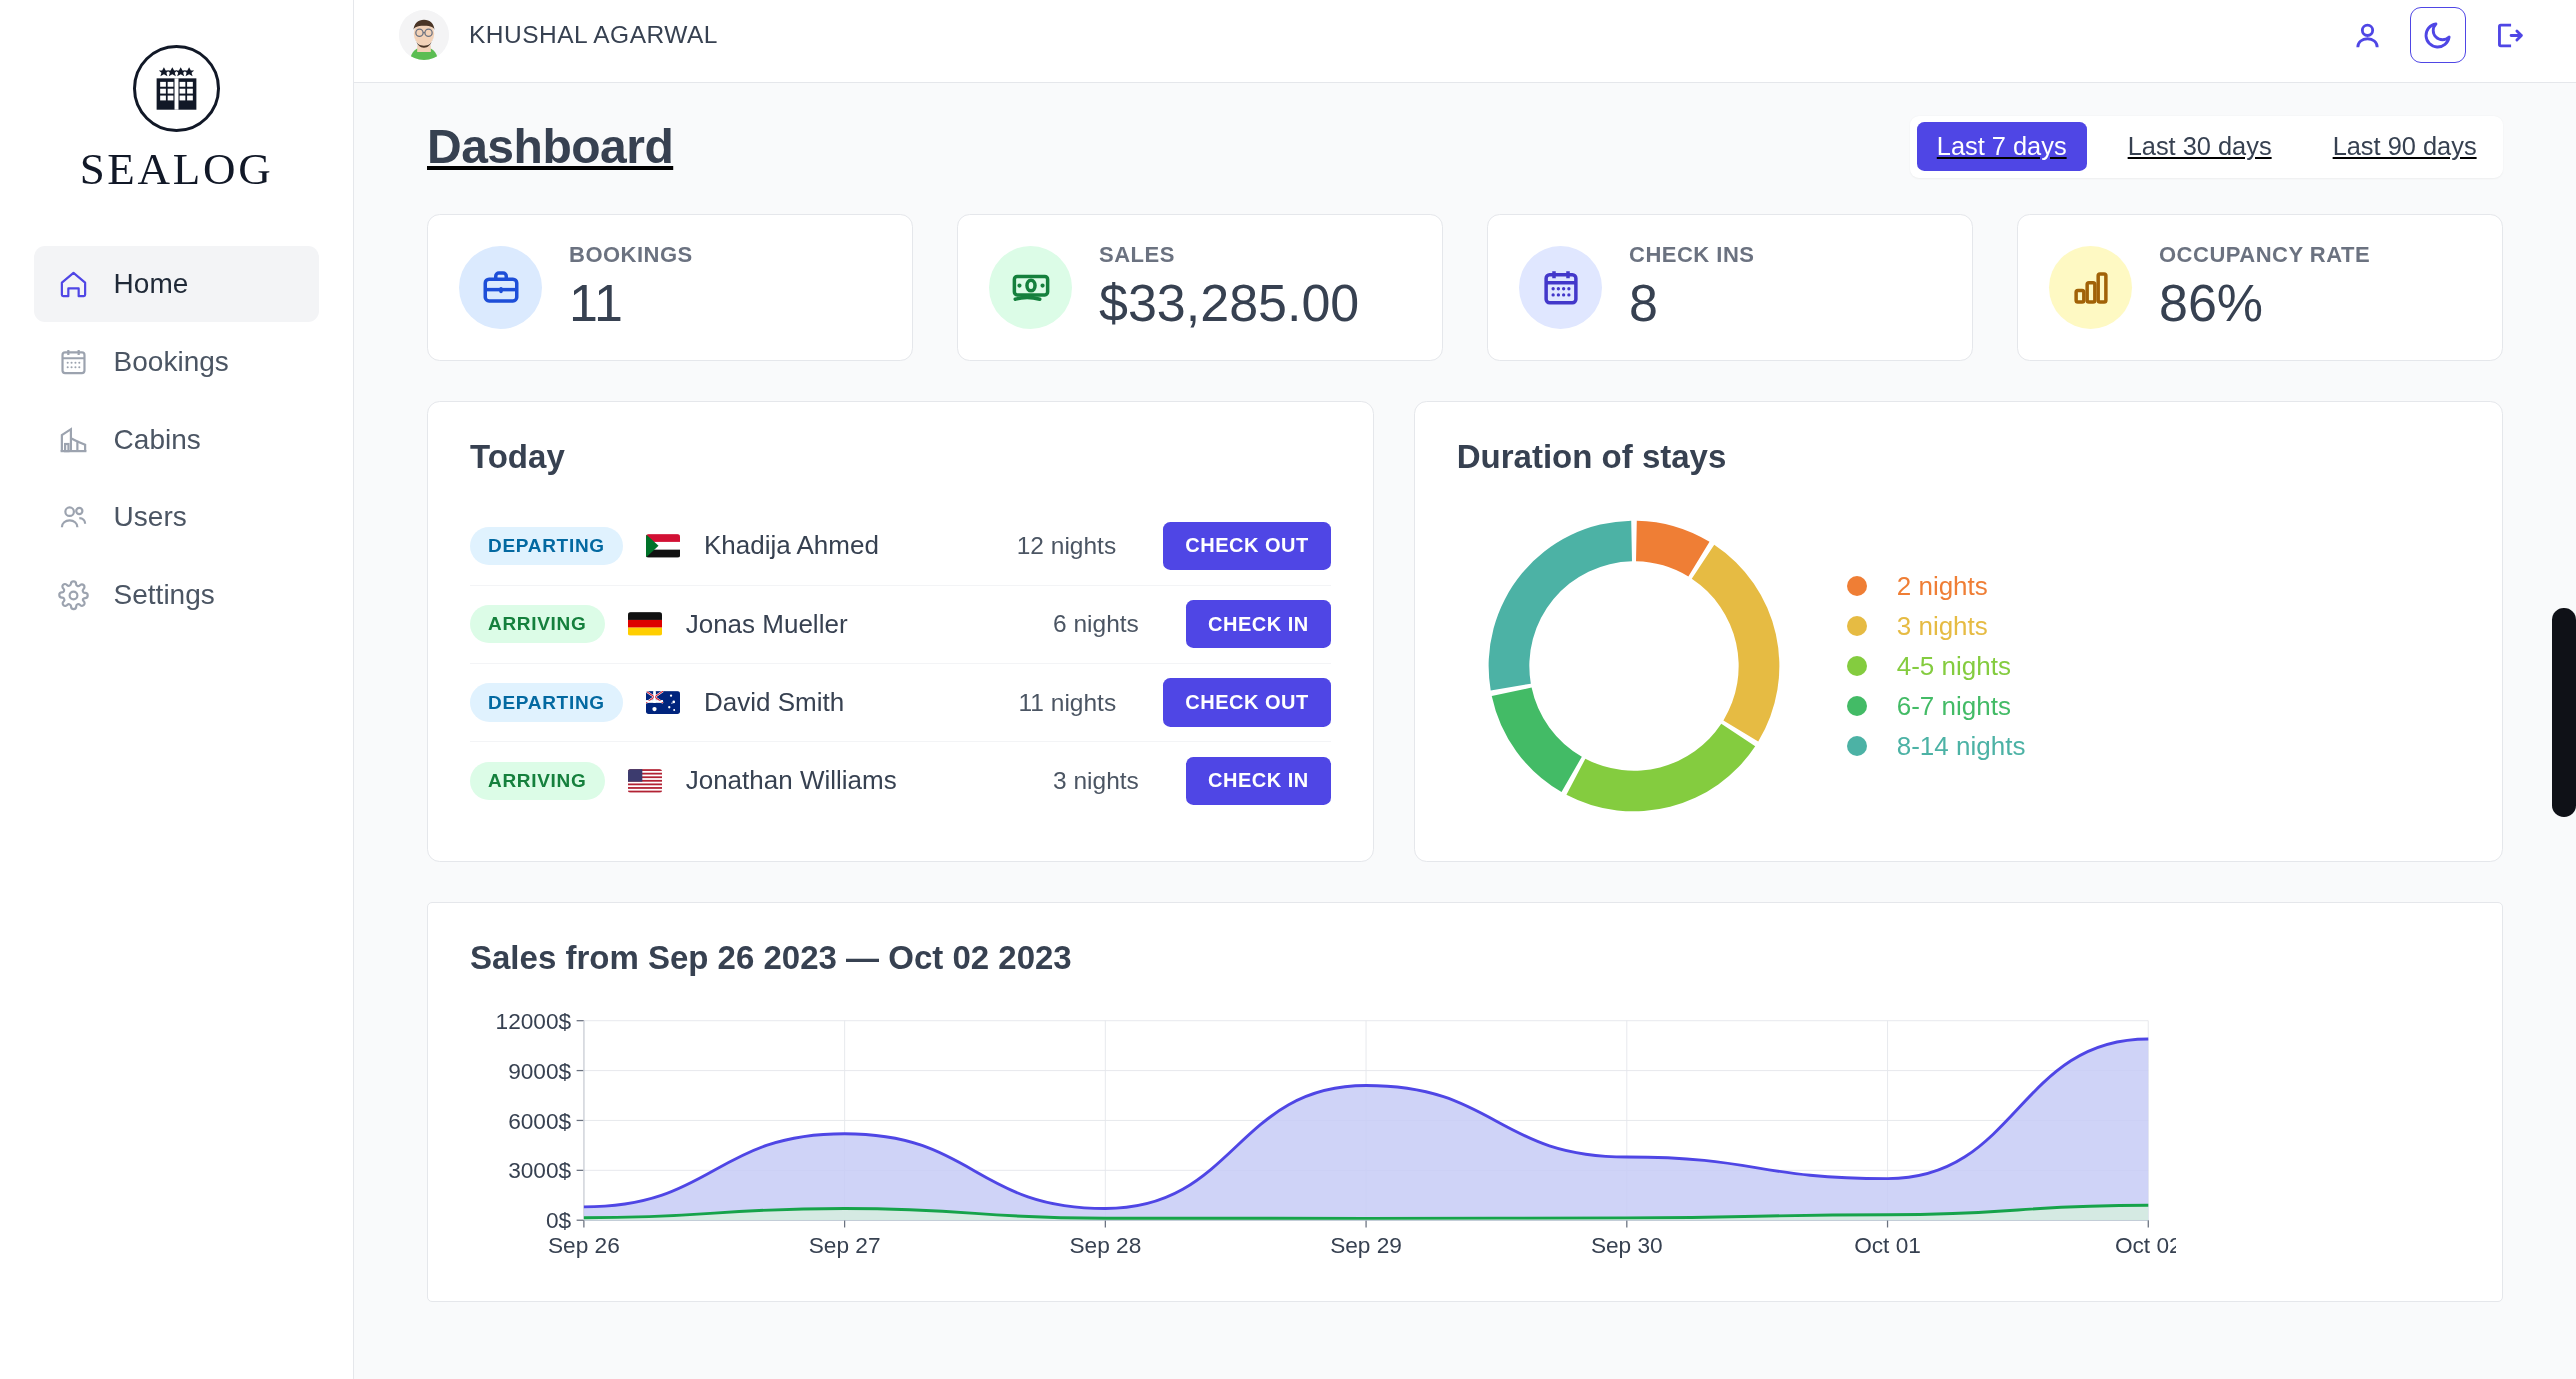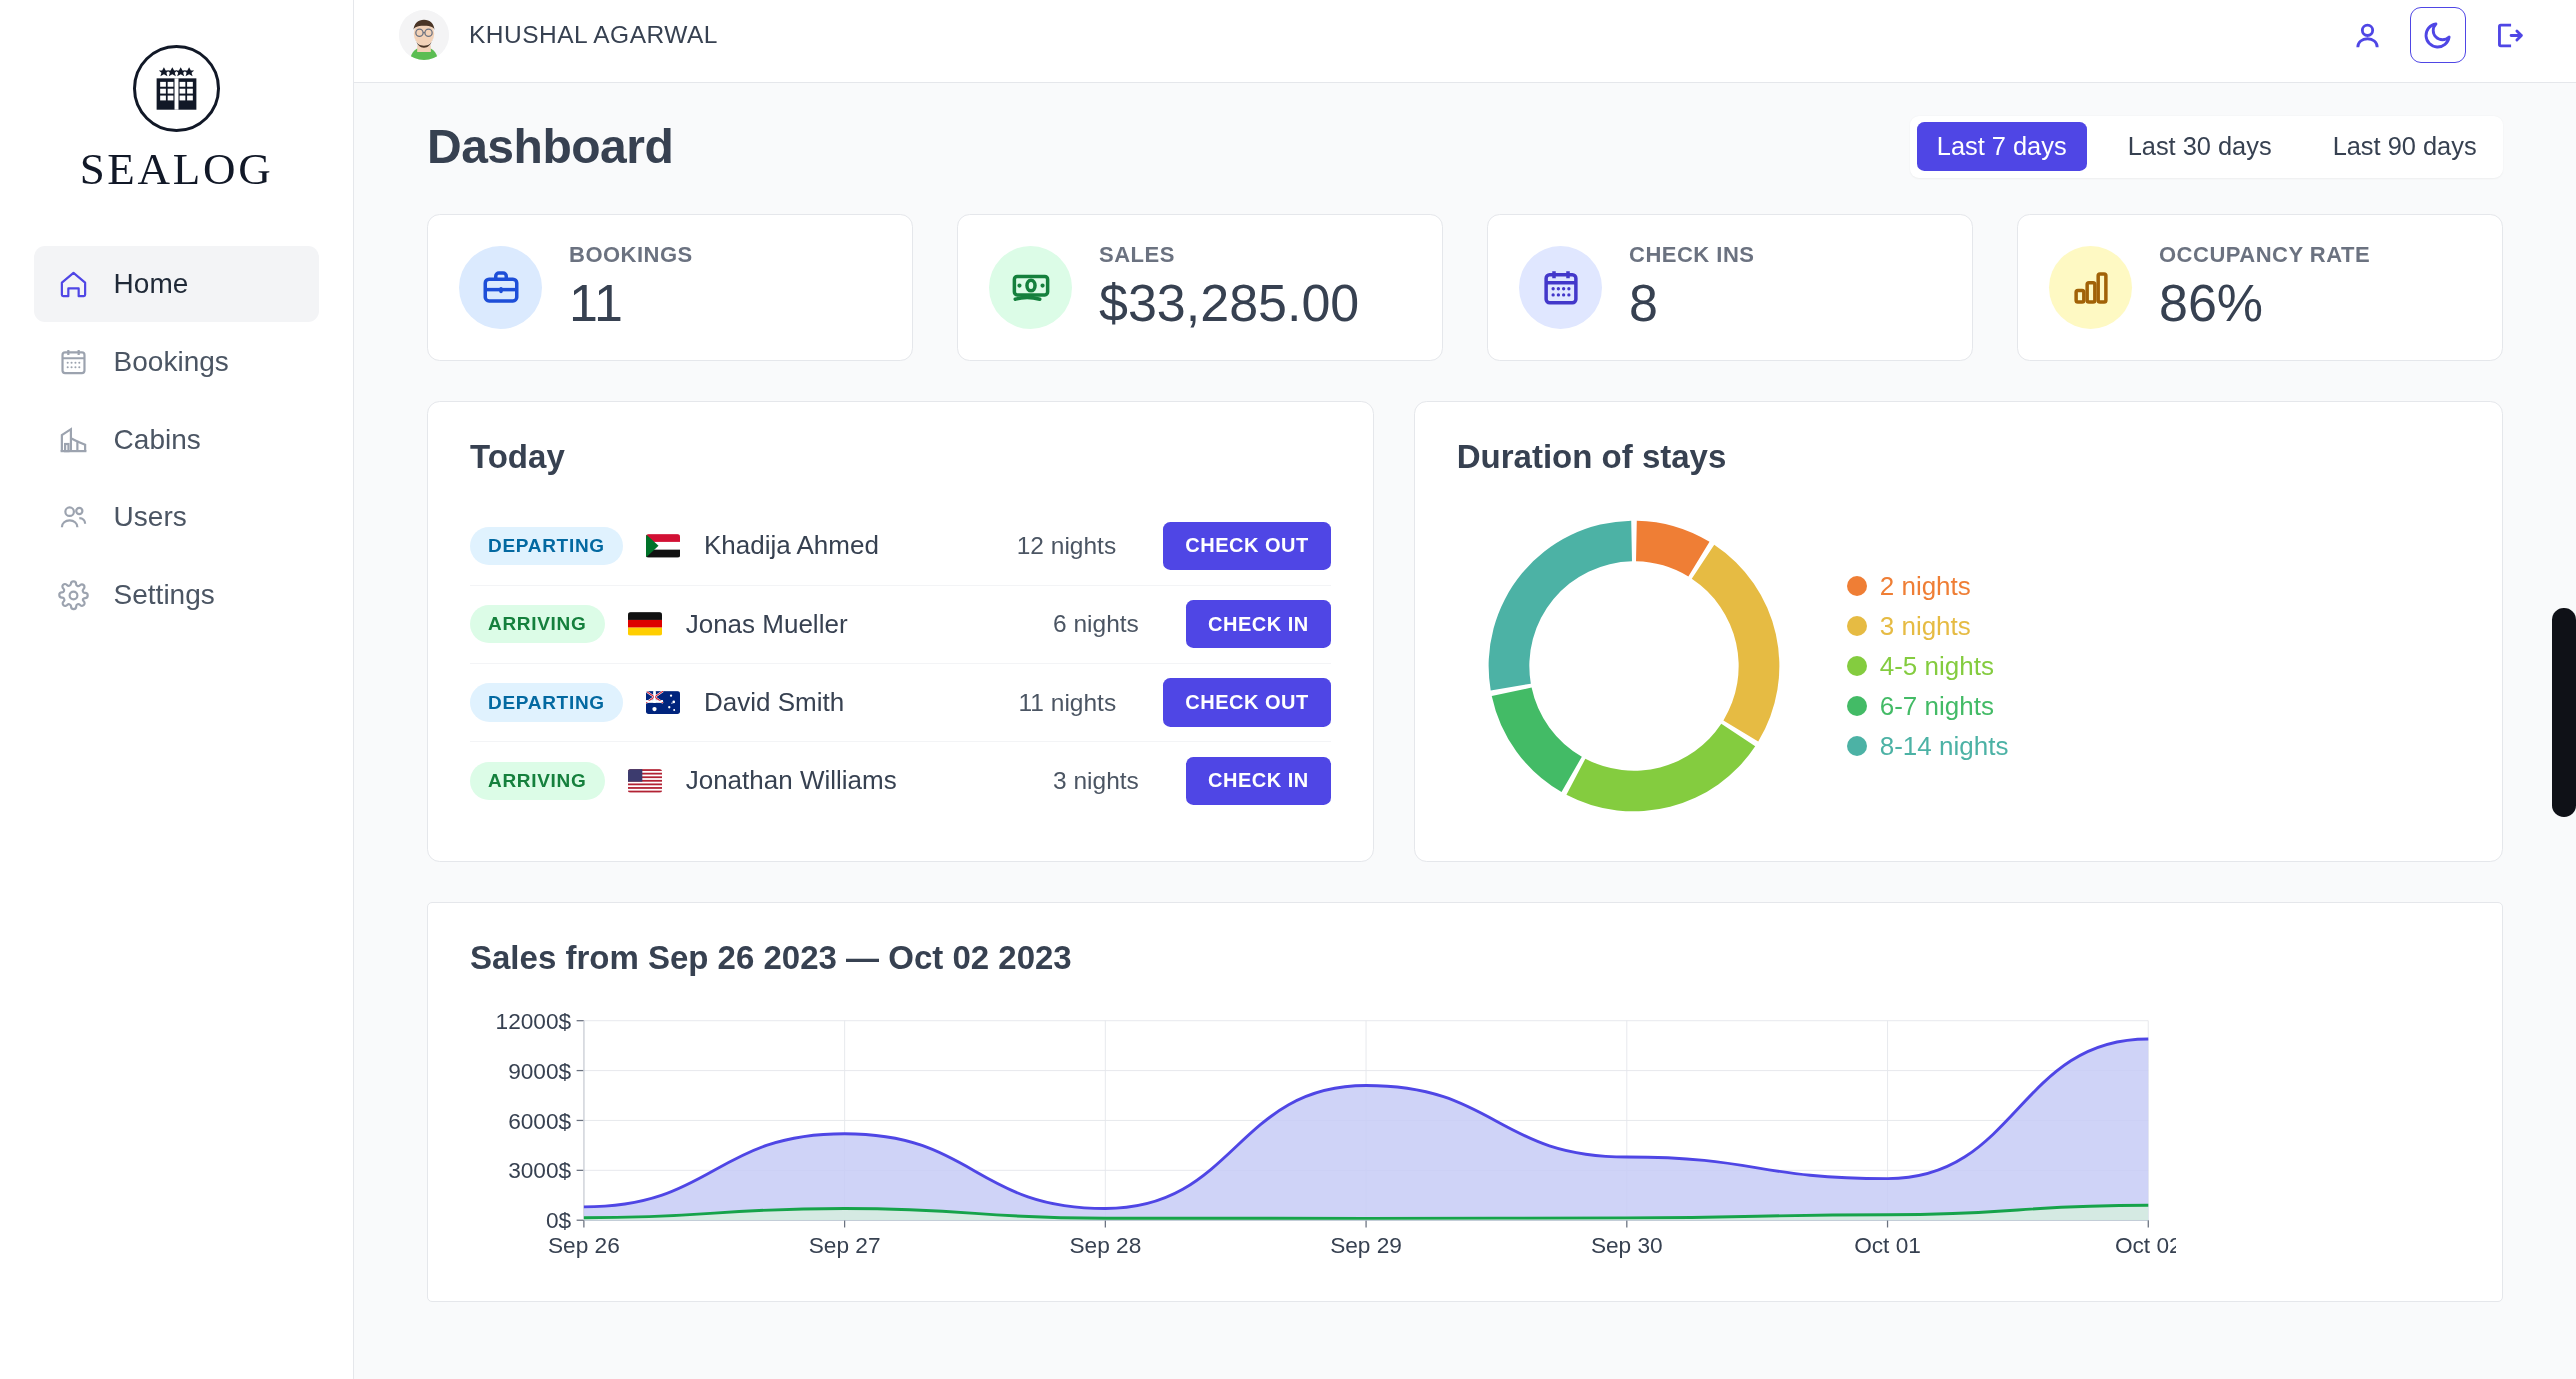--- a/index.html
+++ b/index.html
@@ -68,21 +68,21 @@
     display: flex; align-items: center; justify-content: center;
     background: transparent; border: 1.8px solid transparent;
   }
   .ticon.focused { border-color: #4f46e5; }
   .ticon svg { stroke: #4f46e5; fill: none; stroke-width: 2.2; }
 
   .content {
     flex: 1; padding: 33px 73px 0 73px;
     background: #f9fafb; overflow: hidden;
   }
-  .page-head { display: flex; align-items: center; justify-content: space-between; margin-bottom: 36px; }
+  .page-head { display: flex; align-items: center; justify-content: space-between; margin-bottom: 36px; text-decoration: underline; }
   .page-title { font-size: 48px; font-weight: 700; color: #374151; letter-spacing: -0.5px; }
   .filter {
     background: #fff; border-radius: 9px; padding: 6.4px;
     display: flex; gap: 21px; box-shadow: 0 0.9px 1.8px rgba(0,0,0,.05); align-items: center;
   }
   .fbtn {
     border: none; background: transparent; cursor: pointer;
     font-family: inherit; font-size: 25.4px; color: #374151;
     padding: 10px 20px; border-radius: 7.3px;
   }
@@ -126,21 +126,21 @@
   .guest { font-size: 26px; color: #374151; flex: 1; }
   .nights { font-size: 24.5px; color: #4b5563; margin-right: 23.6px; }
   .chk-btn {
     border: none; cursor: pointer; font-family: inherit;
     background: #4f46e5; color: #fff; font-size: 20px; font-weight: 700;
     letter-spacing: 0.5px; padding: 12.7px 22px; border-radius: 7.3px; min-width: 127px;
   }
 
   .duration-body { display: flex; align-items: center; gap: 54px; padding-left: 18px; }
   .legend { display: flex; flex-direction: column; gap: 9px; }
-  .legend-item { display: flex; align-items: center; gap: 13px; font-size: 26px; }
+  .legend-item { display: flex; align-items: center; gap: 30px; font-size: 26px; }
   .dot { width: 20px; height: 20px; border-radius: 50%; flex: 0 0 20px; }
 
   
   .chart-card { background: #fff; border: 0.9px solid #e5e7eb; border-radius: 5px; padding: 36px 42px 27px 42px; }
   .axis-text { font-family: "Liberation Sans", sans-serif; font-size: 25px; fill: #374151; }
 
   .scrollbar-thumb {
     position: absolute; right: 0; top: 608px;
     width: 23.6px; height: 209px; border-radius: 11.8px;
     background: #0f1117;

